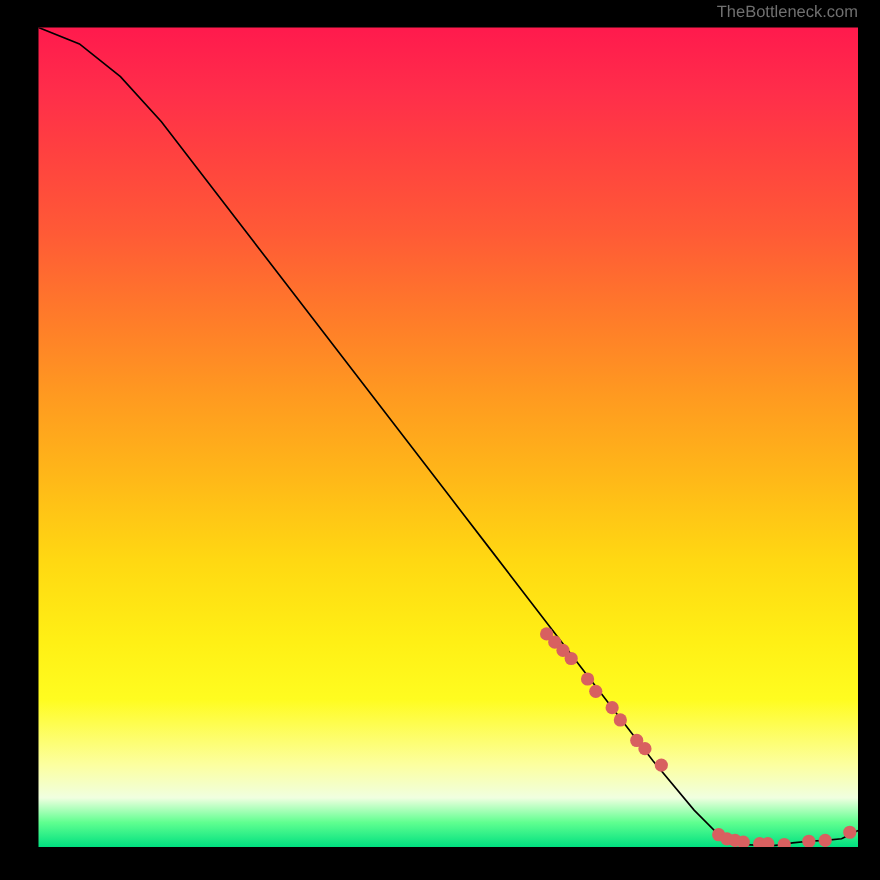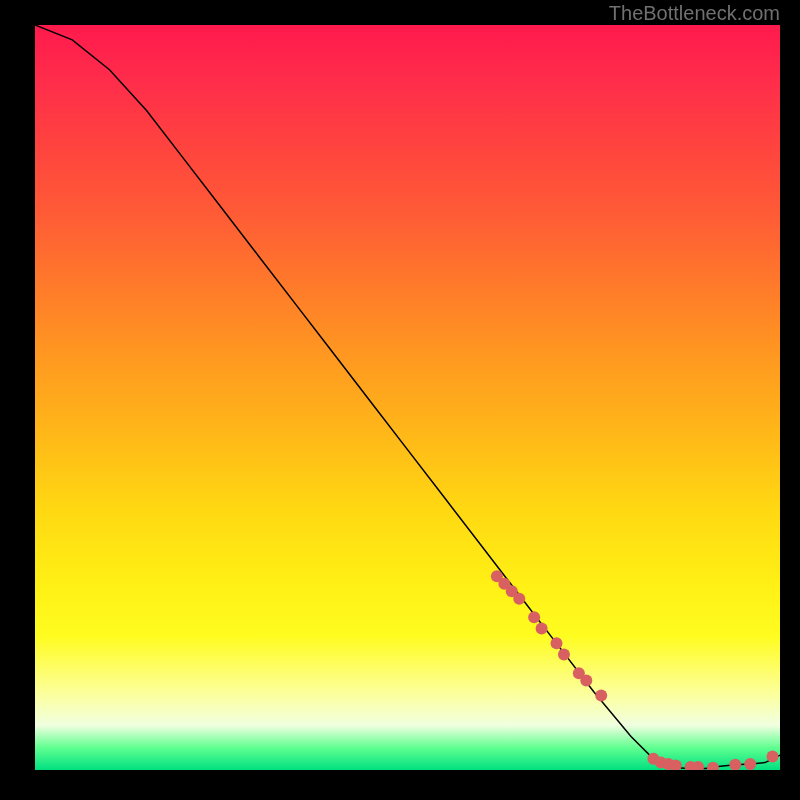--- a/index.html
+++ b/index.html
@@ -8,21 +8,21 @@
     height: 800px;
     background: #000;
     position: relative;
     font-family: Arial, sans-serif;
   }
   .watermark {
     position: absolute;
     top: 2px;
     right: 20px;
     color: #707070;
-    font-size: 20px;
+    font-size: 15px;
     font-weight: normal;
     z-index: 10;
   }
   .plot-area {
     position: absolute;
     left: 35px;
     top: 25px;
     width: 745px;
     height: 745px;
   }

